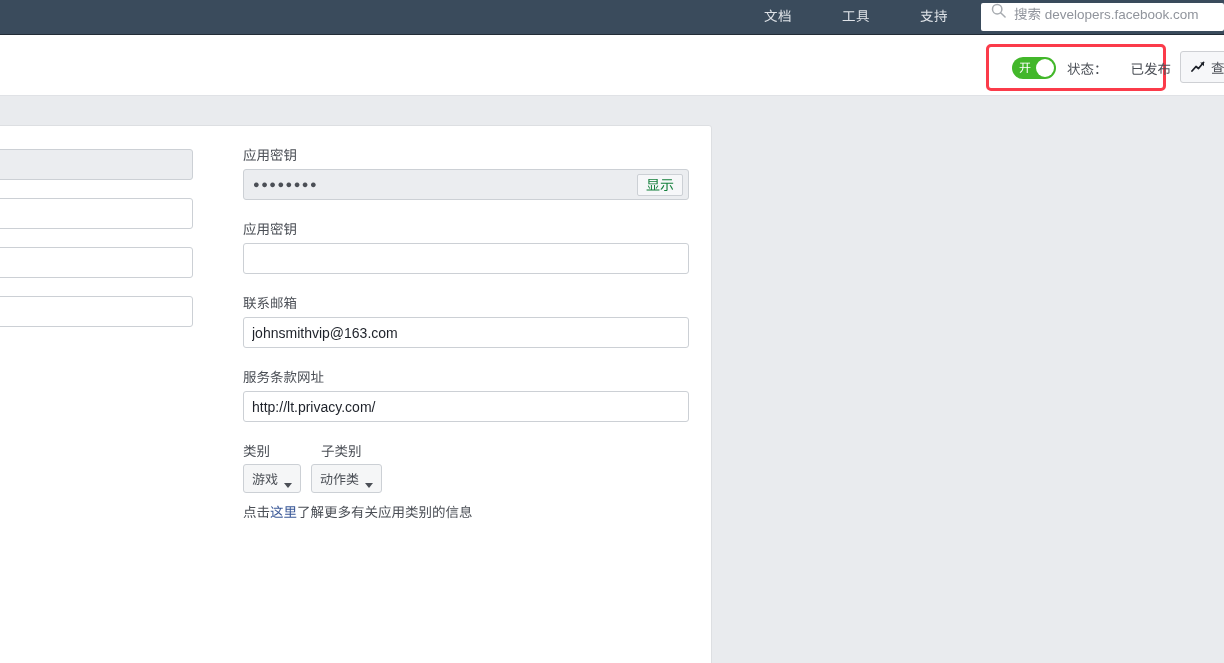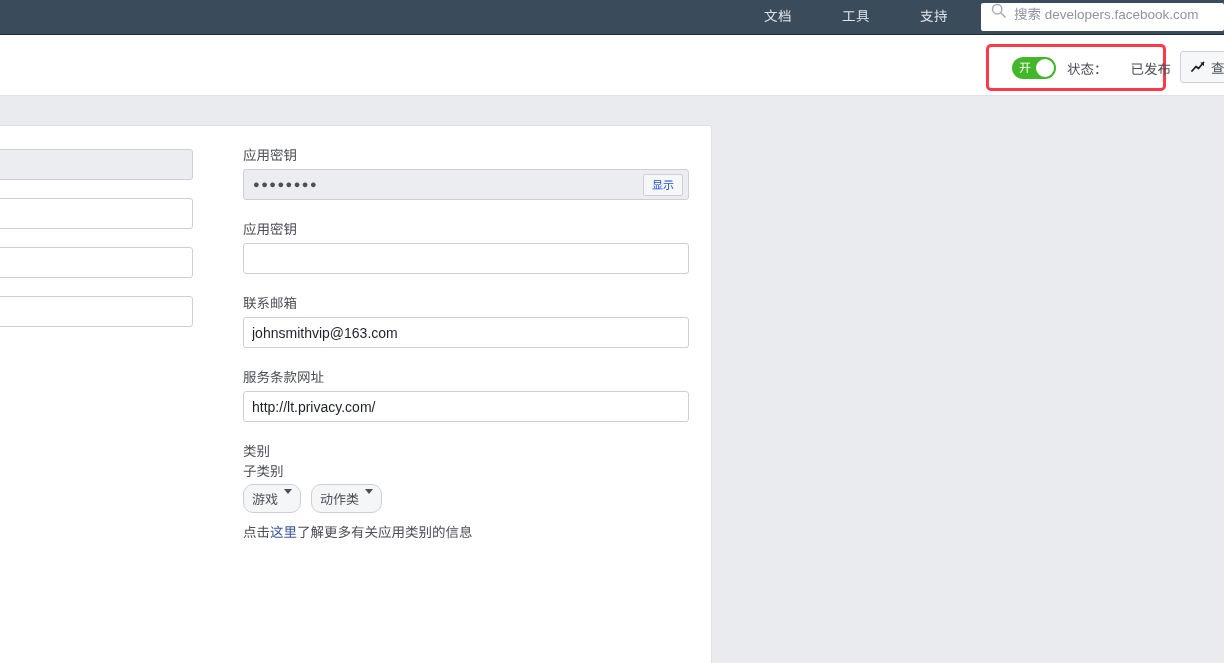--- a/index.html
+++ b/index.html
@@ -157,38 +157,38 @@
   .secret-dots {
     letter-spacing: 1.5px;
     font-size: 11px;
     color: #4b4f56;
     line-height: 1;
   }
   .show-btn {
     background: #f6f7f9;
     border: 1px solid #ccd0d5;
     border-radius: 2px;
-    font-size: 11px;
-    color: #1d4ed8;
+    font-size: 14px;
+    color: #15803d;
     padding: 2px 8px;
     cursor: pointer;
     font-family: "Liberation Sans", "DejaVu Sans", sans-serif;
     line-height: 16px;
   }
 
   
-  .cat-labels { display: flex; margin-bottom: 4px; flex-direction: column; }
+  .cat-labels { display: flex; margin-bottom: 4px; }
   .cat-labels .field-label { margin-bottom: 0; }
   .cat-label-1 { width: 78px; }
   .cat-row { display: flex; gap: 10px; margin-bottom: 8px; }
   .select-btn {
-    display: inline-flex; align-items: flex-start; gap: 6px;
+    display: inline-flex; align-items: flex-end; gap: 6px;
     background: #f5f6f7;
     border: 1px solid #ccd0d5;
-    border-radius: 10px;
+    border-radius: 3px;
     padding: 4px 8px;
     font-size: 13px;
     color: #4b4f56;
     cursor: pointer;
     white-space: nowrap;
   }
   .caret {
     width: 0; height: 0;
     border-left: 4px solid transparent;
     border-right: 4px solid transparent;

